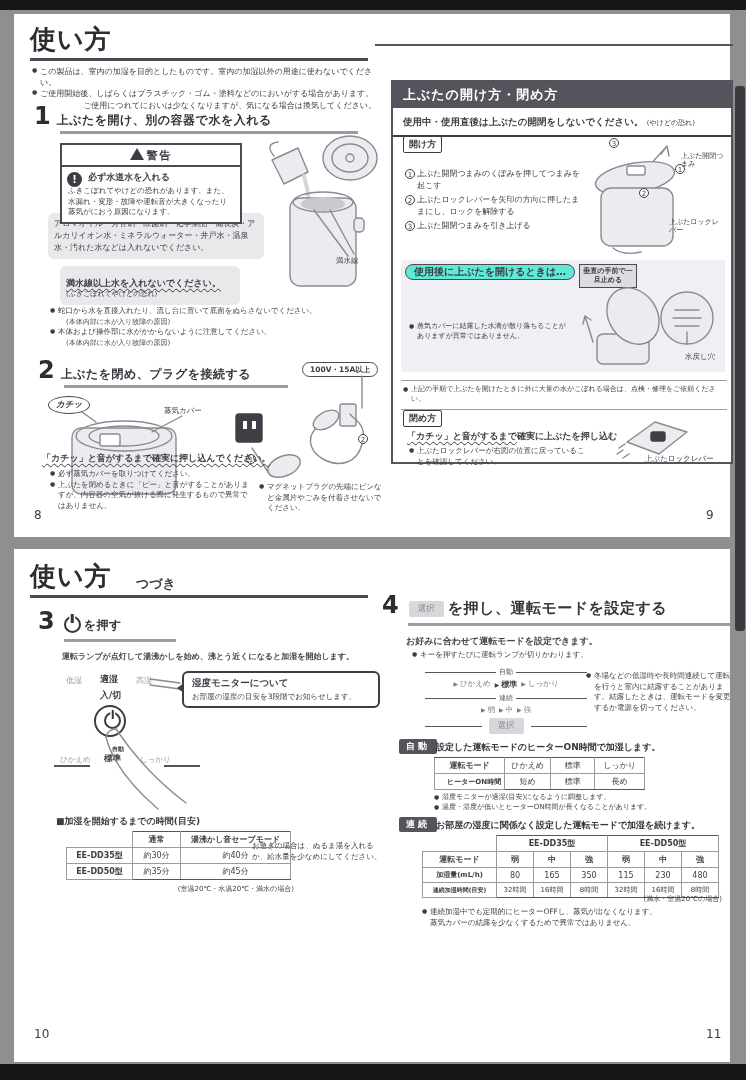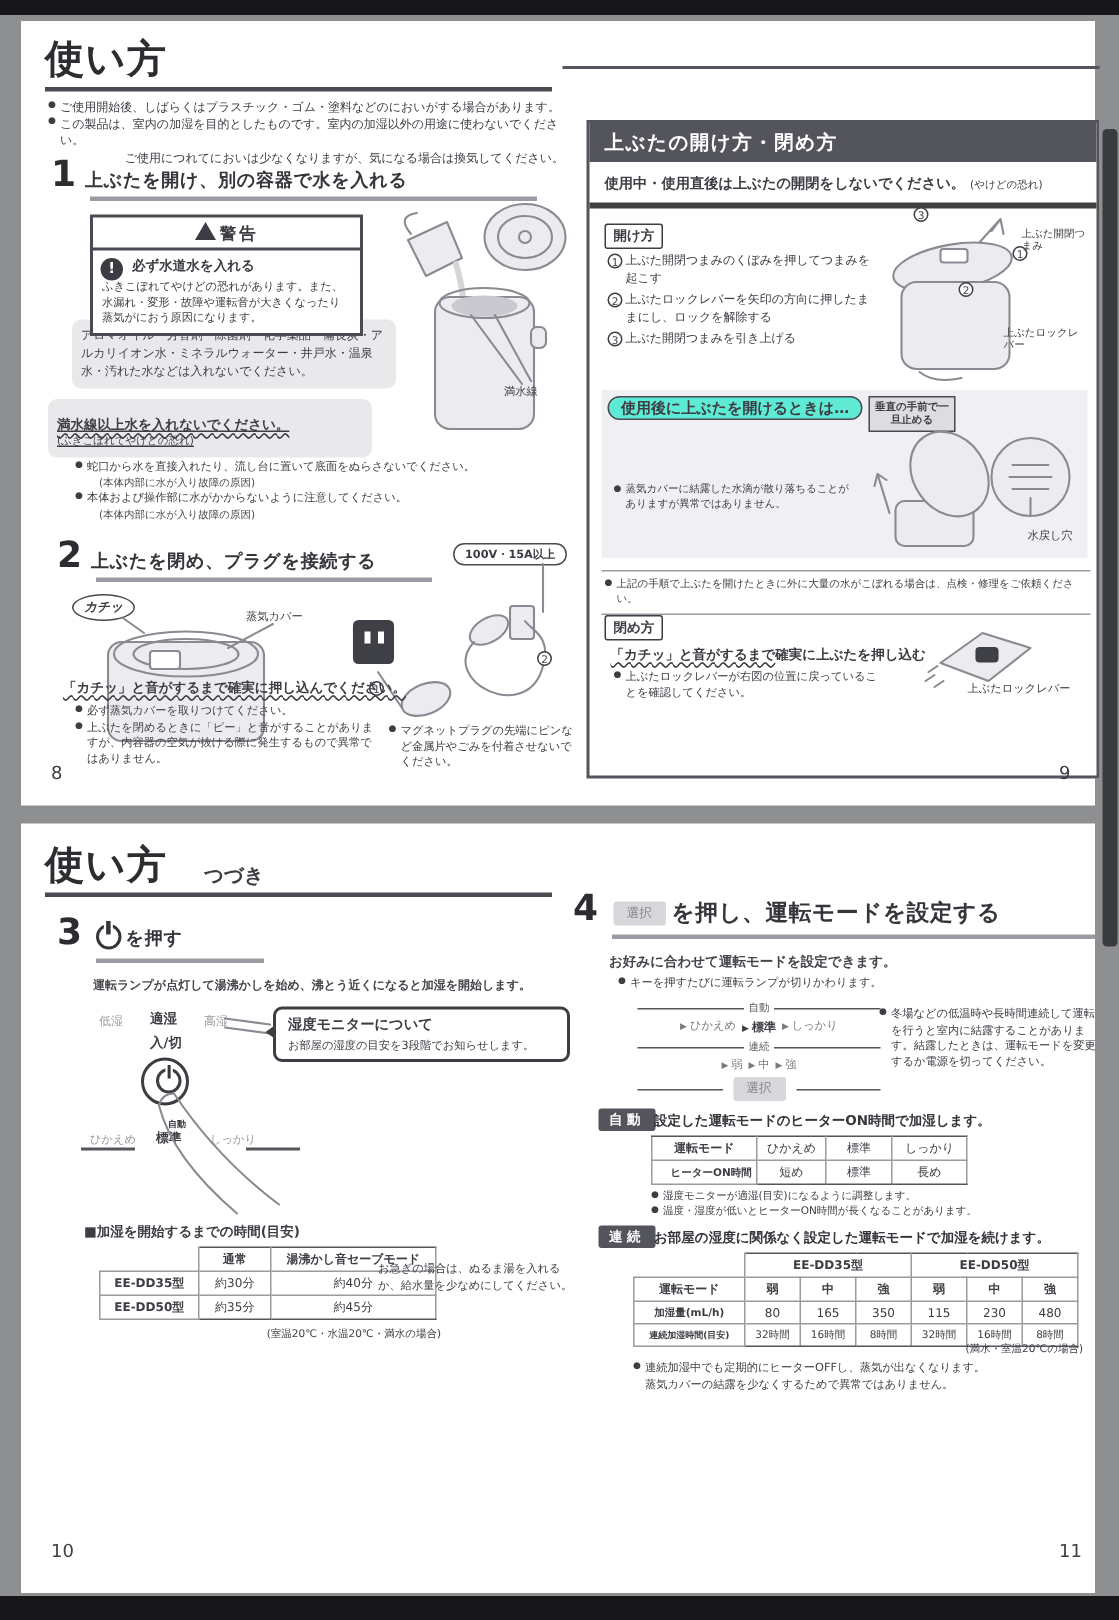--- a/index.html
+++ b/index.html
@@ -32,21 +32,21 @@
   .wtext { font-size:7.5px; line-height:1.4; margin-top:2px; display:block;}
   .graybox { background:#e9e9ec; border-radius:6px; padding:5px 6px; }
   .wavy { text-decoration:underline; text-decoration-style:wavy; text-decoration-thickness:1px; text-underline-offset:2px;}
   .bubble { border:1.5px solid #4a4a52; border-radius:50%; padding:2px 7px; font-size:8.5px; font-weight:bold; background:#fff; display:inline-block;}
   .lbl { font-size:7.5px; color:#3d3d44; white-space:nowrap;}
   .cnum { display:inline-block; width:10px; height:10px; border:1px solid #3d3d44; border-radius:50%; font-size:7px; text-align:center; line-height:10px; background:#fff;}
   .pagenum { font-size:12px; color:#3d3d44; }
   
   .p9box { border:2px solid #54545c; width:342px; background:#fff;}
   .p9head { background:#54545c; color:#fff; font-size:13px; font-weight:bold; padding:4px 10px; letter-spacing:1px;}
-  .p9caution { padding:8px 10px 6px 10px; border-bottom:4px solid #404040; font-size:9.5px; font-weight:bold;}
+  .p9caution { padding:8px 10px 6px 10px; border-bottom:2px solid #404040; font-size:9.5px; font-weight:bold;}
   .p9caution .sub { font-size:7px; font-weight:normal;}
   .badge-out { display:inline-block; border:1.2px solid #3d3d44; padding:1px 5px; font-size:9px; font-weight:bold; border-radius:2px;}
   .steps { font-size:8px; line-height:1.45; width:180px;}
   .steps div { margin-bottom:3px; padding-left:12px; position:relative;}
   .steps .cnum { position:absolute; left:0; top:1px;}
   .afterpanel { background:#f0eff3; }
   .pill { display:inline-block; border:1.5px solid #4a4a52; border-radius:10px; padding:0 8px; font-size:10px; font-weight:bold; background:#5eead4;}
   .tagbox { border:1px solid #4a4a52; background:#dcdce1; font-size:7px; font-weight:bold; padding:2px 3px; width:58px; line-height:1.3; text-align:center;}
   
   table { border-collapse:collapse; }
@@ -87,43 +87,43 @@
 <div class="botbar"></div>
 <div class="scroll-thumb"></div>
 
 <div class="spread" id="spread1">
 
   <div class="abs pgtitle" style="left:16px; top:8px;">使い方</div>
   <div class="abs rule-dark" style="left:16px; top:44px; width:338px;"></div>
 
   <div class="abs" style="left:18px; top:52px; width:344px;">
     <ul class="bul">
+      <li style="font-size:8px;">この製品は、室内の加湿を目的としたものです。室内の加湿以外の用途に使わないでください。</li>
       <li style="font-size:8px;">ご使用開始後、しばらくはプラスチック・ゴム・塗料などのにおいがする場合があります。</li>
-      <li style="font-size:8px;">この製品は、室内の加湿を目的としたものです。室内の加湿以外の用途に使わないでください。</li>
     </ul>
     <div class="small" style="padding-left:8px; font-size:8px;text-align:right;">ご使用につれてにおいは少なくなりますが、気になる場合は換気してください。</div>
   </div>
 
   <div class="abs" style="left:20px; top:88px;">
     <span class="secnum">1</span><span class="sectitle">上ぶたを開け、別の容器で水を入れる</span>
   </div>
   <div class="abs rule-gray" style="left:46px; top:117px; width:298px;"></div>
 
   <div class="abs graybox small" style="left:34px; top:199px; width:216px;">アロマオイル・芳香剤・除菌剤・化学薬品・備長炭・アルカリイオン水・ミネラルウォーター・井戸水・温泉水・汚れた水などは入れないでください。</div>
 
   <div class="abs warnbox" style="left:46px; top:129px;">
     <div class="whead"><span class="tri"></span><span>警告</span></div>
     <div class="warnbody">
       <span class="exc">!</span>
       <span class="wstrong">必ず水道水を入れる</span>
       <span class="wtext">ふきこぼれてやけどの恐れがあります。また、水漏れ・変形・故障や運転音が大きくなったり蒸気がにおう原因になります。</span>
     </div>
   </div>
 
-  <div class="abs graybox" style="left:18px; top:252px; width:216px;text-decoration:underline;">
+  <div class="abs graybox" style="left:46px; top:252px; width:180px;">
     <span class="wavy" style="font-size:9px; font-weight:bold;">満水線以上水を入れないでください。</span>
     <div class="tiny">(ふきこぼれてやけどの恐れ)</div>
   </div>
 
   <div class="abs" style="left:36px; top:292px; width:280px;">
     <ul class="bul">
       <li><span>蛇口から水を直接入れたり、流し台に置いて底面をぬらさないでください。</span><br><span class="note-ind">(本体内部に水が入り故障の原因)</span></li>
       <li><span>本体および操作部に水がかからないように注意してください。</span><br><span class="note-ind">(本体内部に水が入り故障の原因)</span></li>
     </ul>
   </div>
@@ -184,28 +184,28 @@
   </div>
 
   <ul class="bul abs" style="left:245px; top:468px; width:124px;">
     <li>マグネットプラグの先端にピンなど金属片やごみを付着させないでください。</li>
   </ul>
 
   <div class="abs pagenum" style="left:20px; top:494px;">8</div>
 
   <div class="abs" style="left:361px; top:30px; width:358px; height:2px; background:#54545c;"></div>
 
-  <div class="abs p9box" style="left:377px; top:66px; height:439px;">
+  <div class="abs p9box" style="left:377px; top:66px; height:384px;">
     <div class="p9head">上ぶたの開け方・閉め方</div>
     <div class="p9caution">
       <span>使用中・使用直後は上ぶたの開閉をしないでください。</span>
       <span class="sub">(やけどの恐れ)</span>
     </div>
 
-    <div class="abs badge-out" style="left:10px; top:67px;">開け方</div>
+    <div class="abs badge-out" style="left:10px; top:54px;">開け方</div>
     <div class="abs steps" style="left:12px; top:86px;">
       <div><span class="cnum">1</span><span>上ぶた開閉つまみのくぼみを押してつまみを起こす</span></div>
       <div><span class="cnum">2</span><span>上ぶたロックレバーを矢印の方向に押したままにし、ロックを解除する</span></div>
       <div><span class="cnum">3</span><span>上ぶた開閉つまみを引き上げる</span></div>
     </div>
 
     <svg class="abs" style="left:190px; top:58px;" width="110" height="115">
       <path d="M66 26 L84 6 M84 6 L78 14 M84 6 L86 16"></path>
       <ellipse cx="52" cy="38" rx="40" ry="15" transform="rotate(-10 52 38)" class="fill"></ellipse>
       <rect x="44" y="26" width="18" height="9" rx="2" style="fill:#fff"></rect>

